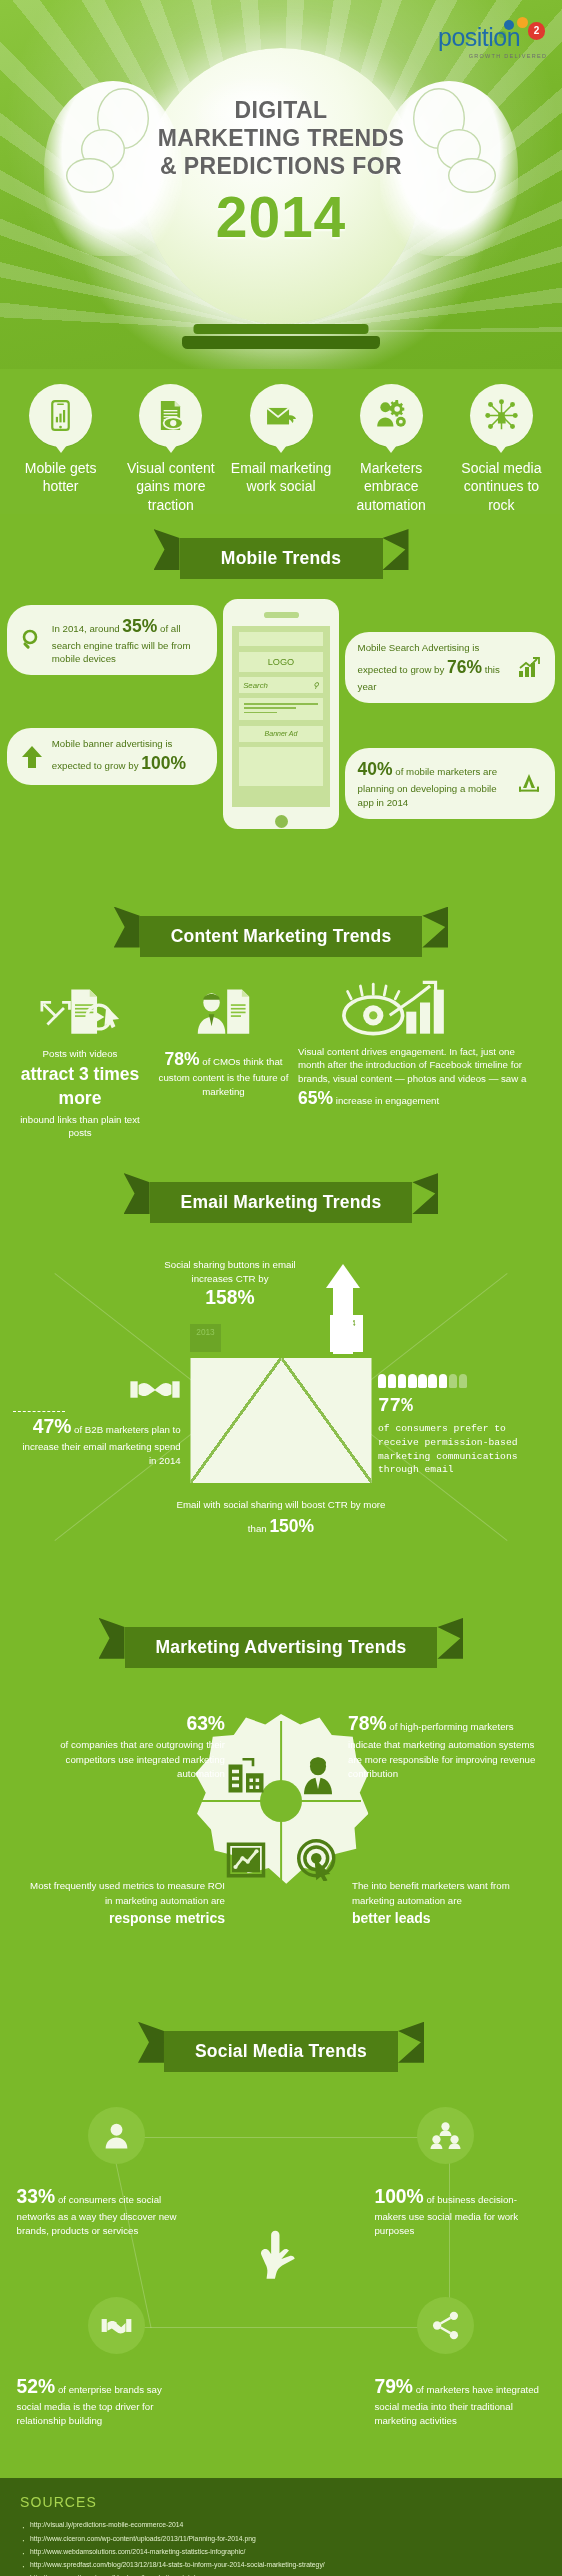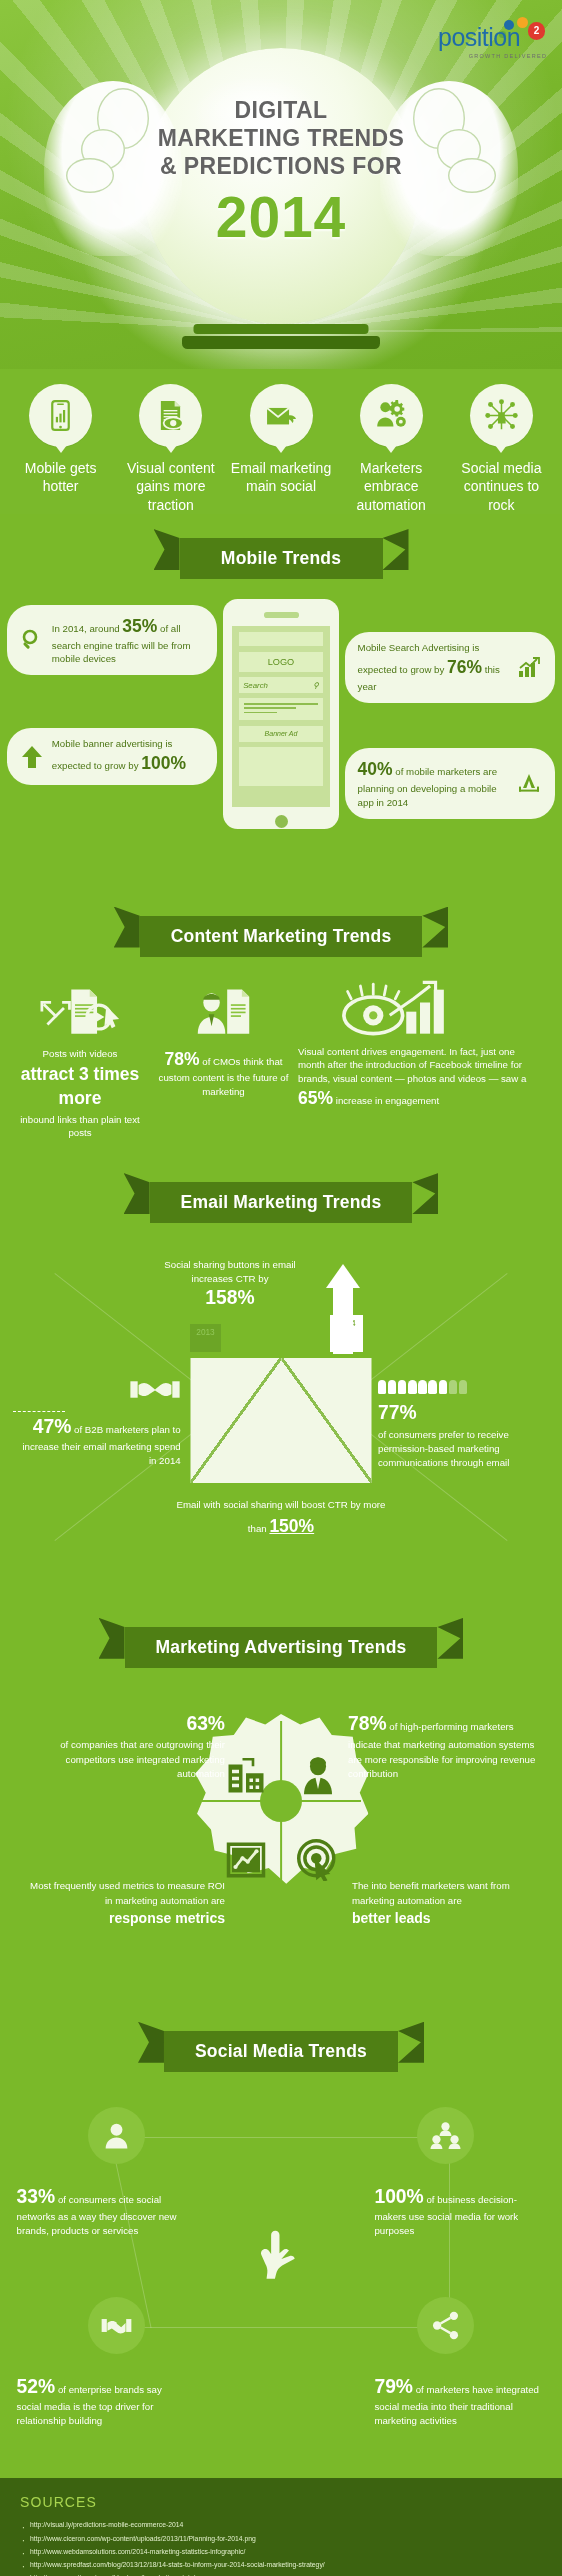--- a/index.html
+++ b/index.html
@@ -207,24 +207,24 @@
   .e-up .cap { color:#fff; font-size:9.7px; line-height:1.4; }
   .e-up .num { color:#fff; font-size:19.3px; font-weight:bold; margin-top:1.8px;}
   .bar2013 { position:absolute; left:190px; top:88px; width:31px; height:28px; background:#6ca526; color:#93c85a; font-size:8.3px; display:flex; align-items:flex-start; justify-content:center; padding-top:2.8px;}
   .bar2014 { position:absolute; left:330px; top:79px; width:33px; height:37px; background:#fff; color:#6aa31f; font-size:8.3px; display:flex; align-items:flex-start; justify-content:center; padding-top:2.8px;}
   .arrow-up-big {
     position:absolute; left:50%; transform:translateX(-50%); top:28px;
     width:0;height:0;border-left:17.5px solid transparent;border-right:17.5px solid transparent;border-bottom:24px solid #fff;
   }
   .arrow-up-stem { position:absolute; left:50%; transform:translateX(-50%); top:52px; width:20px; height:66px; background:#fff;}
   .e-left { position:absolute; left:14.7px; top:138px; width:166px; text-align:right; color:#fff; font-size:9.7px; line-height:1.42;}
-  .e-right{ position:absolute; right:11px; top:144px; width:173px; color:#fff; font-size:9.7px; line-height:1.42;}
+  .e-right{ position:absolute; right:11px; top:138px; width:173px; color:#fff; font-size:9.7px; line-height:1.42;font-family:Liberation Mono, monospace;}
   .e-num { font-size:19.3px; font-weight:bold; }
   .e-bottom { position:absolute; left:50%; transform:translateX(-50%); top:262px; width:276px; text-align:center; color:#fff; font-size:9.7px; line-height:1.4;}
-  .e-bottom .n { font-size:17.5px; font-weight:bold;text-decoration:underline;}
+  .e-bottom .n { font-size:17.5px; font-weight:bold;}
   .ppl { display:flex; gap:1.8px; justify-content:flex-start; margin-bottom:4.6px;}
   .ppl i { width:8.3px; height:14px; background:#fff; border-radius:4.6px 4.6px 1.8px 1.8px; display:block; }
   .ppl i.dim { background: rgba(255,255,255,.38); }
 
   
   .auto-sec { padding: 24px 0 18.4px; position: relative; }
   .auto-stage { position: relative; height: 304px; margin-top: 16.6px; }
   .gear-core {
     position:absolute; left:50%; transform:translateX(-50%); top: 29.5px;
     width: 175px; height: 175px; background:#f2f8e6;
@@ -345,21 +345,21 @@
     </div>
 
     <div class="icon-item">
       <div class="icon-bubble">
         <svg viewBox="0 0 24 24">
             <path d="M1.5 6.5h16v12h-16z"></path>
             <path d="M1.5 6.5l8 6.5 8-6.5" fill="none" stroke="#f2f8e6" stroke-width="1.4"></path>
             <path d="M17 12c2.6-.6 4.6.6 5.6 2.4-1 .2-1.8.2-2.4 0 .8 1 .6 2.2-.2 3-.8-1.6-2-2.4-3.2-2.6z"></path>
           </svg>
       </div>
-      <div class="icon-label">Email marketing main social</div>
+      <div class="icon-label">Email marketing work social</div>
     </div>
 
     <div class="icon-item">
       <div class="icon-bubble">
         <svg viewBox="0 0 24 24">
             <circle cx="7.5" cy="6" r="3.6"></circle>
             <path d="M1.6 20c0-4 2.6-6.6 5.9-6.6s5.9 2.6 5.9 6.6z"></path>
             <path d="M17 3.2l1.2.5.9-.9 1.3 1.3-.9.9.5 1.2 1.3.2v1.9l-1.3.2-.5 1.2.9.9-1.3 1.3-.9-.9-1.2.5-.2 1.3h-1.9l-.2-1.3-1.2-.5-.9.9-1.3-1.3.9-.9-.5-1.2-1.3-.2V5.2l1.3-.2.5-1.2-.9-.9 1.3-1.3.9.9 1.2-.5.2-1.3h1.9z"></path>
             <circle cx="16.1" cy="7.2" r="2" fill="#f2f8e6"></circle>
             <circle cx="18.8" cy="16.5" r="3.6"></circle>

